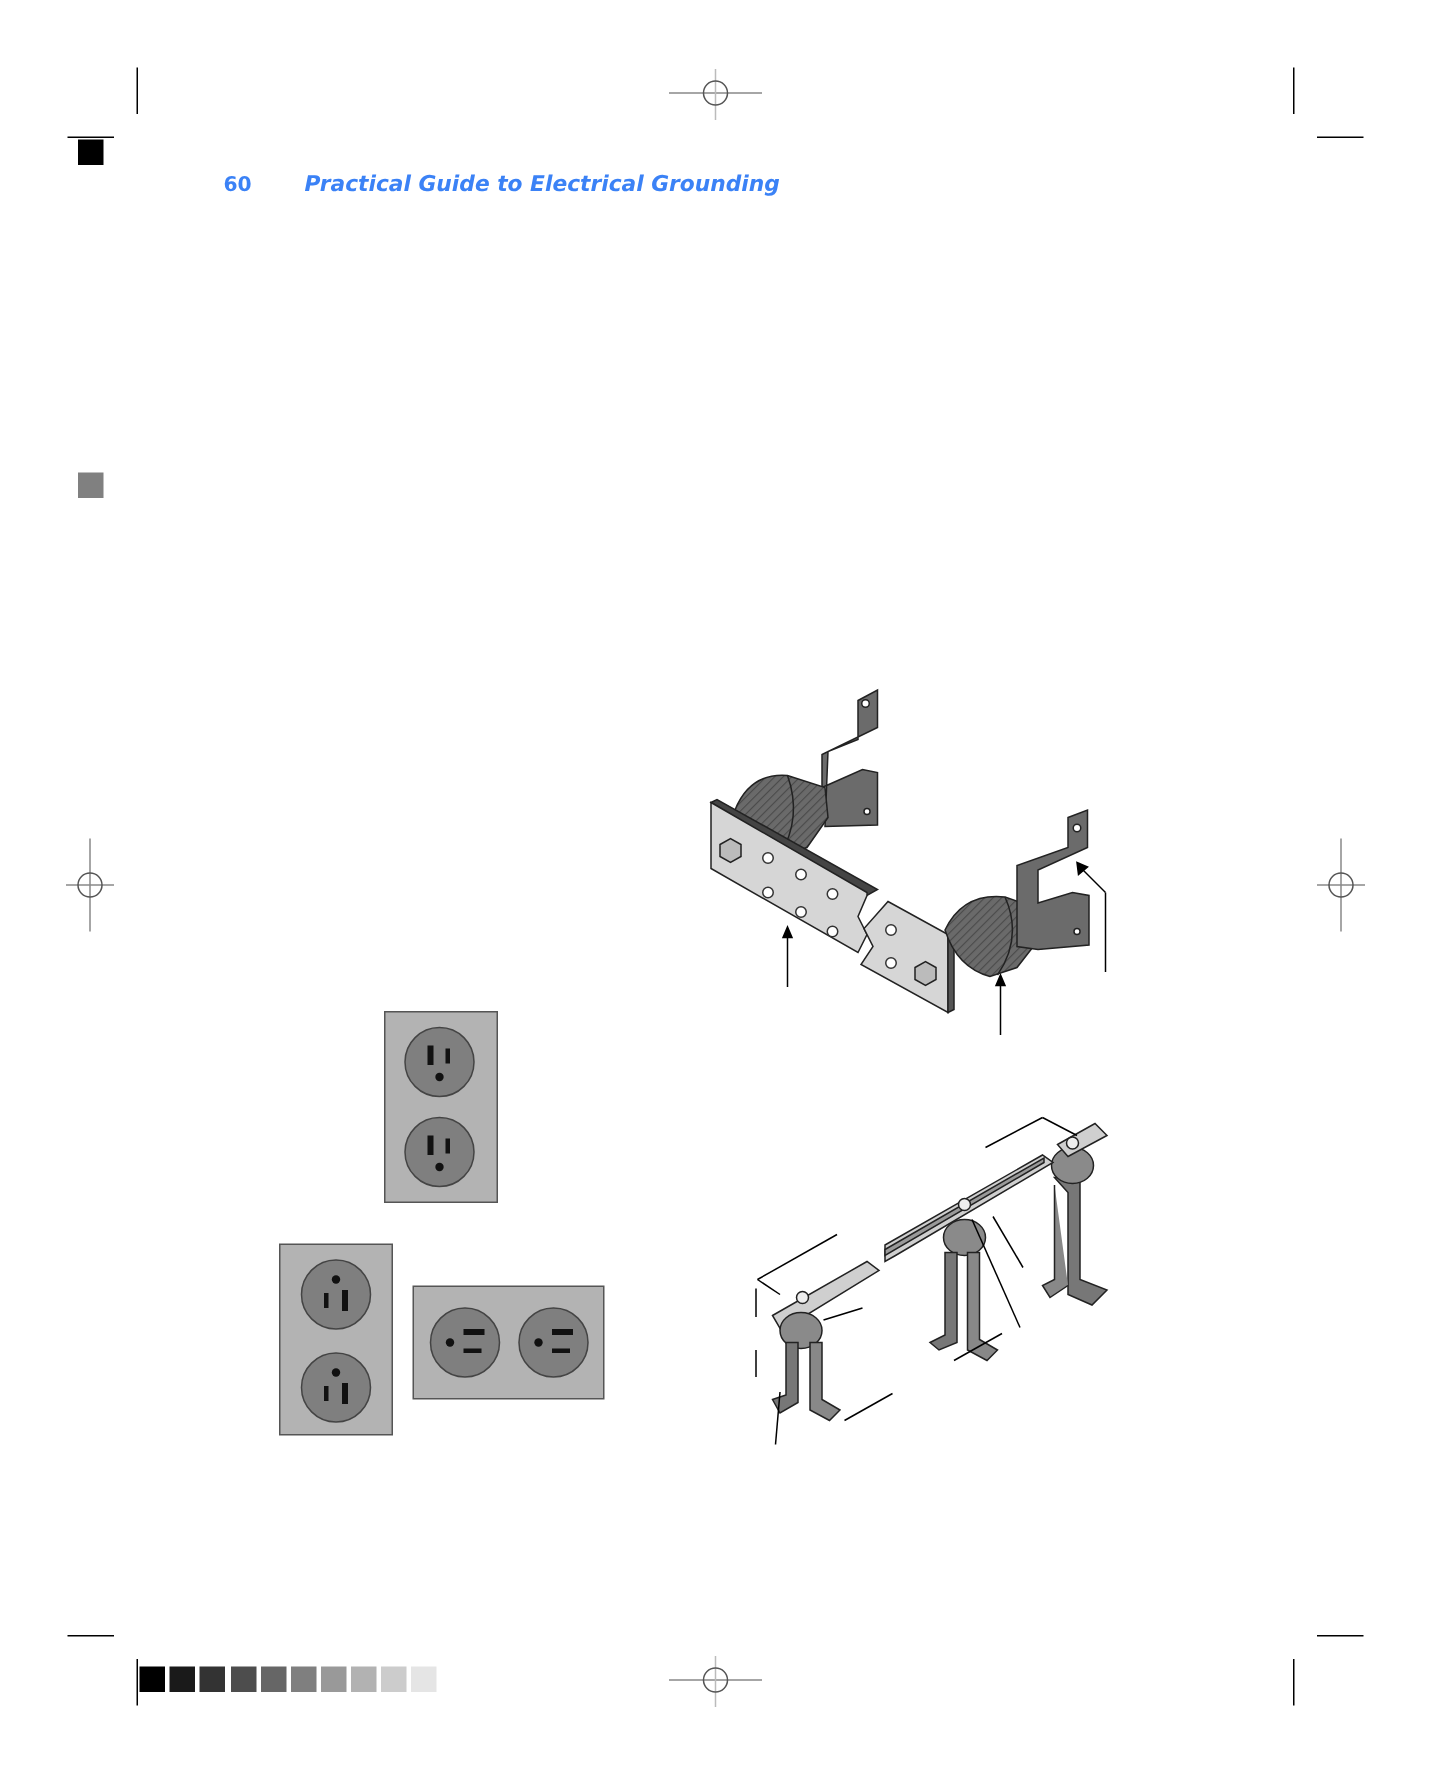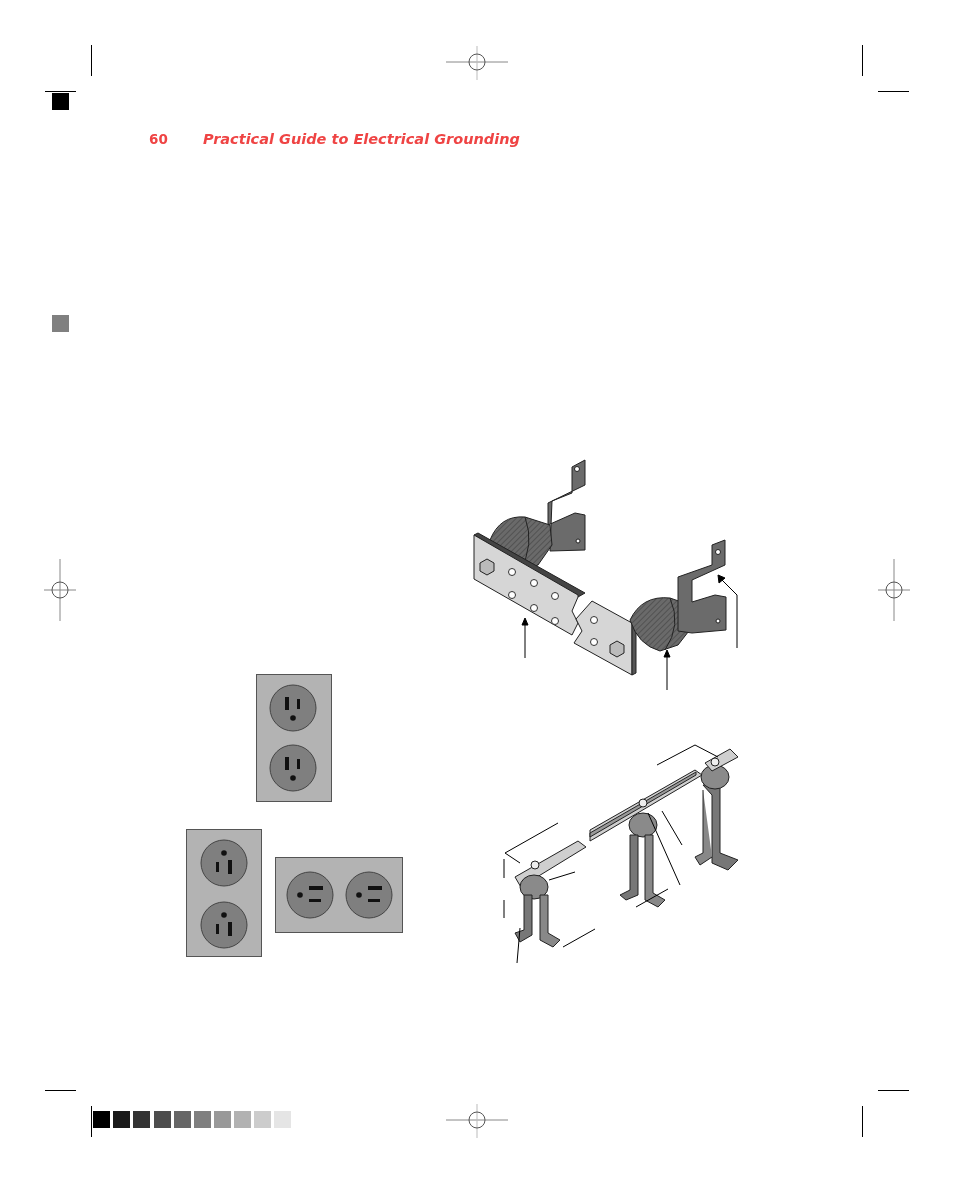--- a/index.html
+++ b/index.html
@@ -1,20 +1,20 @@
 <!DOCTYPE html>
 <html><head>
 <meta charset="utf-8">
 <style>
   html, body { margin:0; padding:0; background:#ffffff; }
   body { width:954px; height:1182px; position:relative; overflow:hidden; font-family:"DejaVu Sans", sans-serif; }
   .abs { position:absolute; }
   .vline { position:absolute; width:1px; background:#000; }
   .hline { position:absolute; height:1px; background:#000; }
-  .header { position:absolute; left:149px; top:131px; font-size:14.5px; font-style:italic; font-weight:bold; color:#ef4444; white-space:nowrap; }
+  .header { position:absolute; left:149px; top:115px; font-size:14.5px; font-style:italic; font-weight:bold; color:#3b82f6; white-space:nowrap; }
   .header .pnum { display:inline-block; width:54px; font-style:normal; font-weight:bold; font-size:13.5px; }
   .swatch { position:absolute; top:1111px; width:17px; height:17px; }
   svg { position:absolute; overflow:visible; }
 </style>
 </head>
 <body>
 
 <div class="vline" style="left:91px; top:45px; height:31px;"></div>
 <div class="hline" style="left:45px; top:91px; width:31px;"></div>
 <div class="vline" style="left:862px; top:45px; height:31px;"></div>

